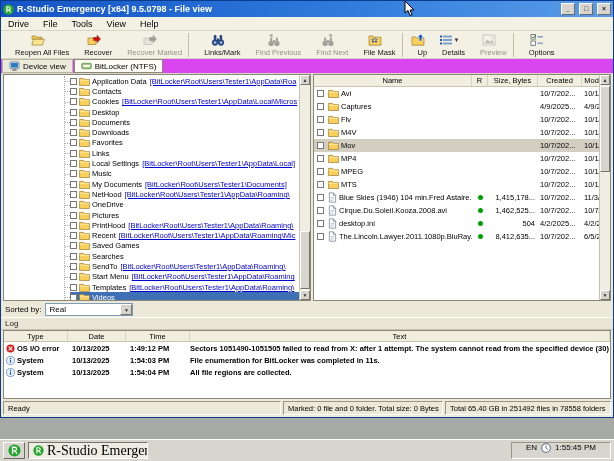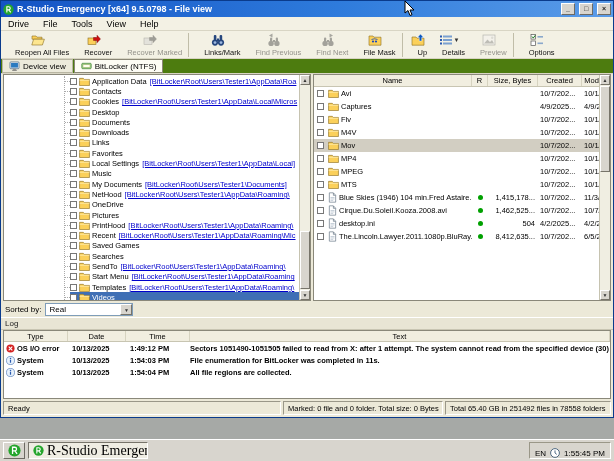--- a/index.html
+++ b/index.html
@@ -14,21 +14,21 @@
   .winbtn{width:14px;height:12px;background:#d8d5ce;border:1px solid;border-color:#fff #6d6a63 #6d6a63 #fff;font-size:7px;line-height:9px;text-align:center;margin-left:1px;color:#222;font-weight:bold;}
   .menubar{height:14px;background:#f3f1e4;display:flex;align-items:center;font-size:9px;border-bottom:1px solid #d8d5c4;flex:0 0 auto;}
   .menu-item{padding:3px 7px;}
   .toolbar{height:28px;background:#f3f1e4;display:flex;align-items:flex-start;padding:1px 2px;border-bottom:1px solid #d8d5c4;flex:0 0 auto;}
   .tbtn{display:flex;flex-direction:column;align-items:center;padding:1px 3px;}
   .tbtn .ticon{height:14px;display:flex;align-items:center;gap:1px;}
   .tbtn .tlabel{font-size:7.5px;white-space:nowrap;color:#111;margin-top:1px;padding-left:9px;}
   .tbtn.disabled{opacity:.45;filter:grayscale(1);}
   .dd{font-size:6px;color:#333;}
   .tsep{width:1px;background:#c0bda8;height:24px;margin:1px 3px;flex:0 0 auto;}
-  .tabbar{height:15px;background:#4d7c0f;display:flex;align-items:center;padding:0 1px;gap:1px;border-bottom:1px solid #d8d5c4;flex:0 0 auto;}
+  .tabbar{height:15px;background:#d946ef;display:flex;align-items:center;padding:0 1px;gap:1px;border-bottom:1px solid #d8d5c4;flex:0 0 auto;}
   .tab{display:flex;align-items:center;gap:3px;font-size:8px;padding:1px 6px;height:14px;border:1px solid #b8b5a2;background:#eceadb;white-space:nowrap;}
   .tab.active{background:#fdfcf4;border-color:#8a8776;}
 
   
   .main{flex:1;min-height:0;display:flex;padding:0 2px;gap:2px;background:#ece9d8;}
   .panel{background:#fff;border:1px solid #8a887a;position:relative;overflow:hidden;}
   #tree-panel{width:308px;flex:0 0 308px;}
   #file-panel{flex:1;}
   #tree-rows{position:absolute;left:0;top:1px;right:11px;bottom:0;overflow:hidden;}
   #tree-rows::after{content:"";position:absolute;left:60px;top:0;bottom:0;border-left:1px dotted #aaa;}
@@ -89,21 +89,21 @@
   .scell.ready{flex:1;}
   .scell.marked{width:160px;flex:0 0 160px;}
   .scell.total{width:166px;flex:0 0 166px;}
 
   
   .taskbar{position:absolute;left:0;bottom:0;width:614px;height:22px;background:#d8d5ce;border-top:1px solid #fff;display:flex;align-items:center;gap:3px;padding:0 3px;}
   .start-btn{width:22px;height:17px;background:#d8d5ce;border:1px solid;border-color:#fff #6d6a63 #6d6a63 #fff;display:flex;align-items:center;justify-content:center;}
   .start-btn .ico{width:13px;height:13px;}
   .task-btn{height:17px;display:flex;align-items:center;gap:3px;padding:0 4px;border:1px solid;border-color:#77746a #fff #fff #77746a;background:#efede3;font-size:14px;width:120px;white-space:nowrap;overflow:hidden;font-family:Liberation Serif, serif;}
   .task-btn .ico{width:11px;height:11px;flex:0 0 11px;}
-  .tray{margin-left:auto;height:17px;border:1px solid;border-color:#9a9788 #fff #fff #9a9788;display:flex;align-items:flex-end;gap:4px;padding:0 5px;font-size:8px;}
+  .tray{margin-left:auto;height:17px;border:1px solid;border-color:#9a9788 #fff #fff #9a9788;display:flex;align-items:flex-start;gap:4px;padding:0 14px;font-size:8px;}
   .tray .ico{width:10px;height:10px;}
 
   #cursor{position:absolute;left:404px;top:1px;z-index:99;}
 </style>
 </head>
 <body>
 
 <div id="screen">
   <div id="win">
 
@@ -379,33 +379,33 @@
             </div>
             <div class="trow">
               <div class="tinner">
                 <span class="cb"></span>
                 <span class="ico fic">
                   <svg viewBox="0 0 12 10">
                     <path d="M.5 1.5h4.2l1 1.2h5.8v6.8H.5z" fill="#fbd05a" stroke="#8a6d1f" stroke-width=".7"></path>
                     <path d="M.5 3.6h11" stroke="#fff3c0" stroke-width=".8"></path>
                   </svg>
                 </span>
+                <span class="tname">Favorites</span>
+              </div>
+            </div>
+            <div class="trow">
+              <div class="tinner">
+                <span class="cb"></span>
+                <span class="ico fic">
+                  <svg viewBox="0 0 12 10">
+                    <path d="M.5 1.5h4.2l1 1.2h5.8v6.8H.5z" fill="#fbd05a" stroke="#8a6d1f" stroke-width=".7"></path>
+                    <path d="M.5 3.6h11" stroke="#fff3c0" stroke-width=".8"></path>
+                  </svg>
+                </span>
                 <span class="tname">Links</span>
-              </div>
-            </div>
-            <div class="trow">
-              <div class="tinner">
-                <span class="cb"></span>
-                <span class="ico fic">
-                  <svg viewBox="0 0 12 10">
-                    <path d="M.5 1.5h4.2l1 1.2h5.8v6.8H.5z" fill="#fbd05a" stroke="#8a6d1f" stroke-width=".7"></path>
-                    <path d="M.5 3.6h11" stroke="#fff3c0" stroke-width=".8"></path>
-                  </svg>
-                </span>
-                <span class="tname">Favorites</span>
               </div>
             </div>
             <div class="trow">
               <div class="tinner">
                 <span class="cb"></span>
                 <span class="ico fic">
                   <svg viewBox="0 0 12 10">
                     <path d="M.5 1.5h4.2l1 1.2h5.8v6.8H.5z" fill="#fbd05a" stroke="#8a6d1f" stroke-width=".7"></path>
                     <path d="M.5 3.6h11" stroke="#fff3c0" stroke-width=".8"></path>
                   </svg>

